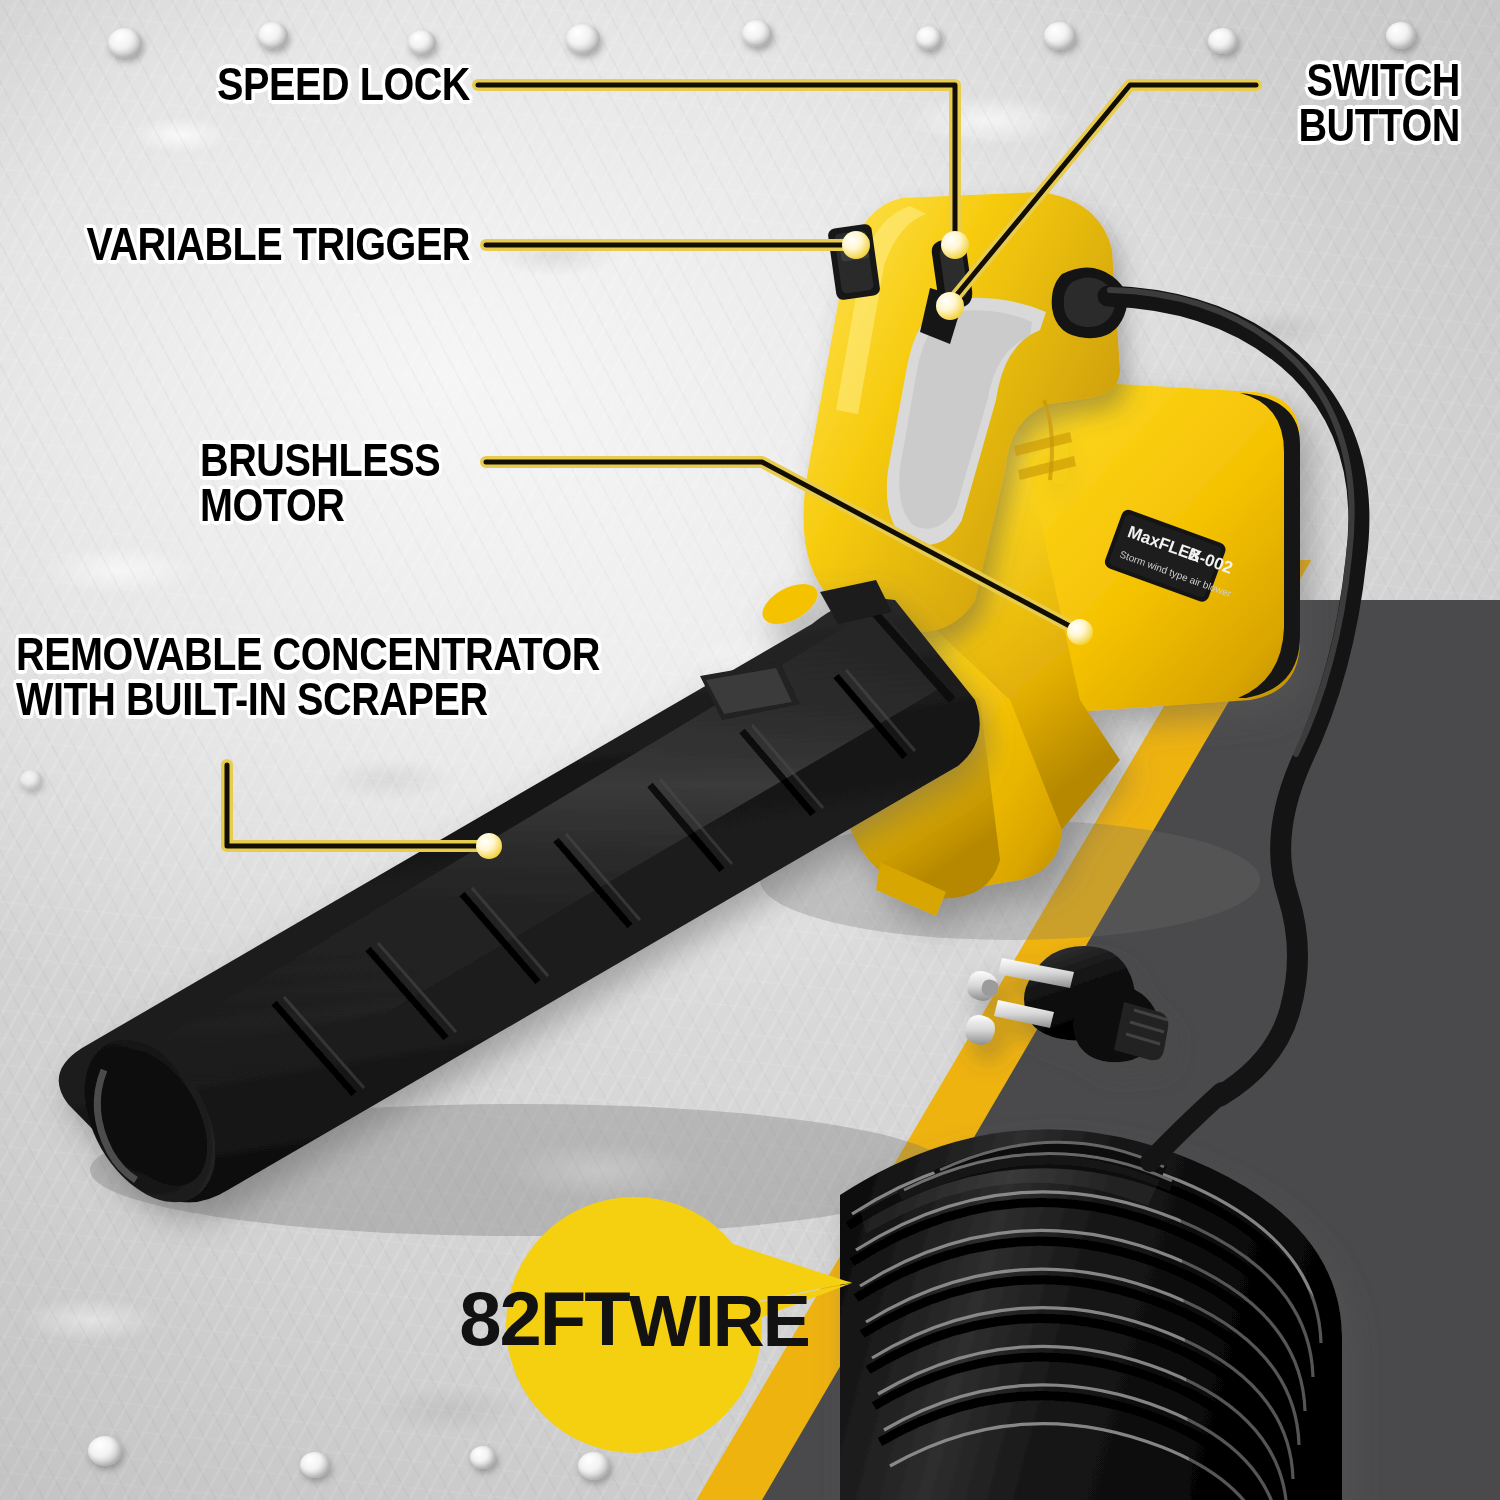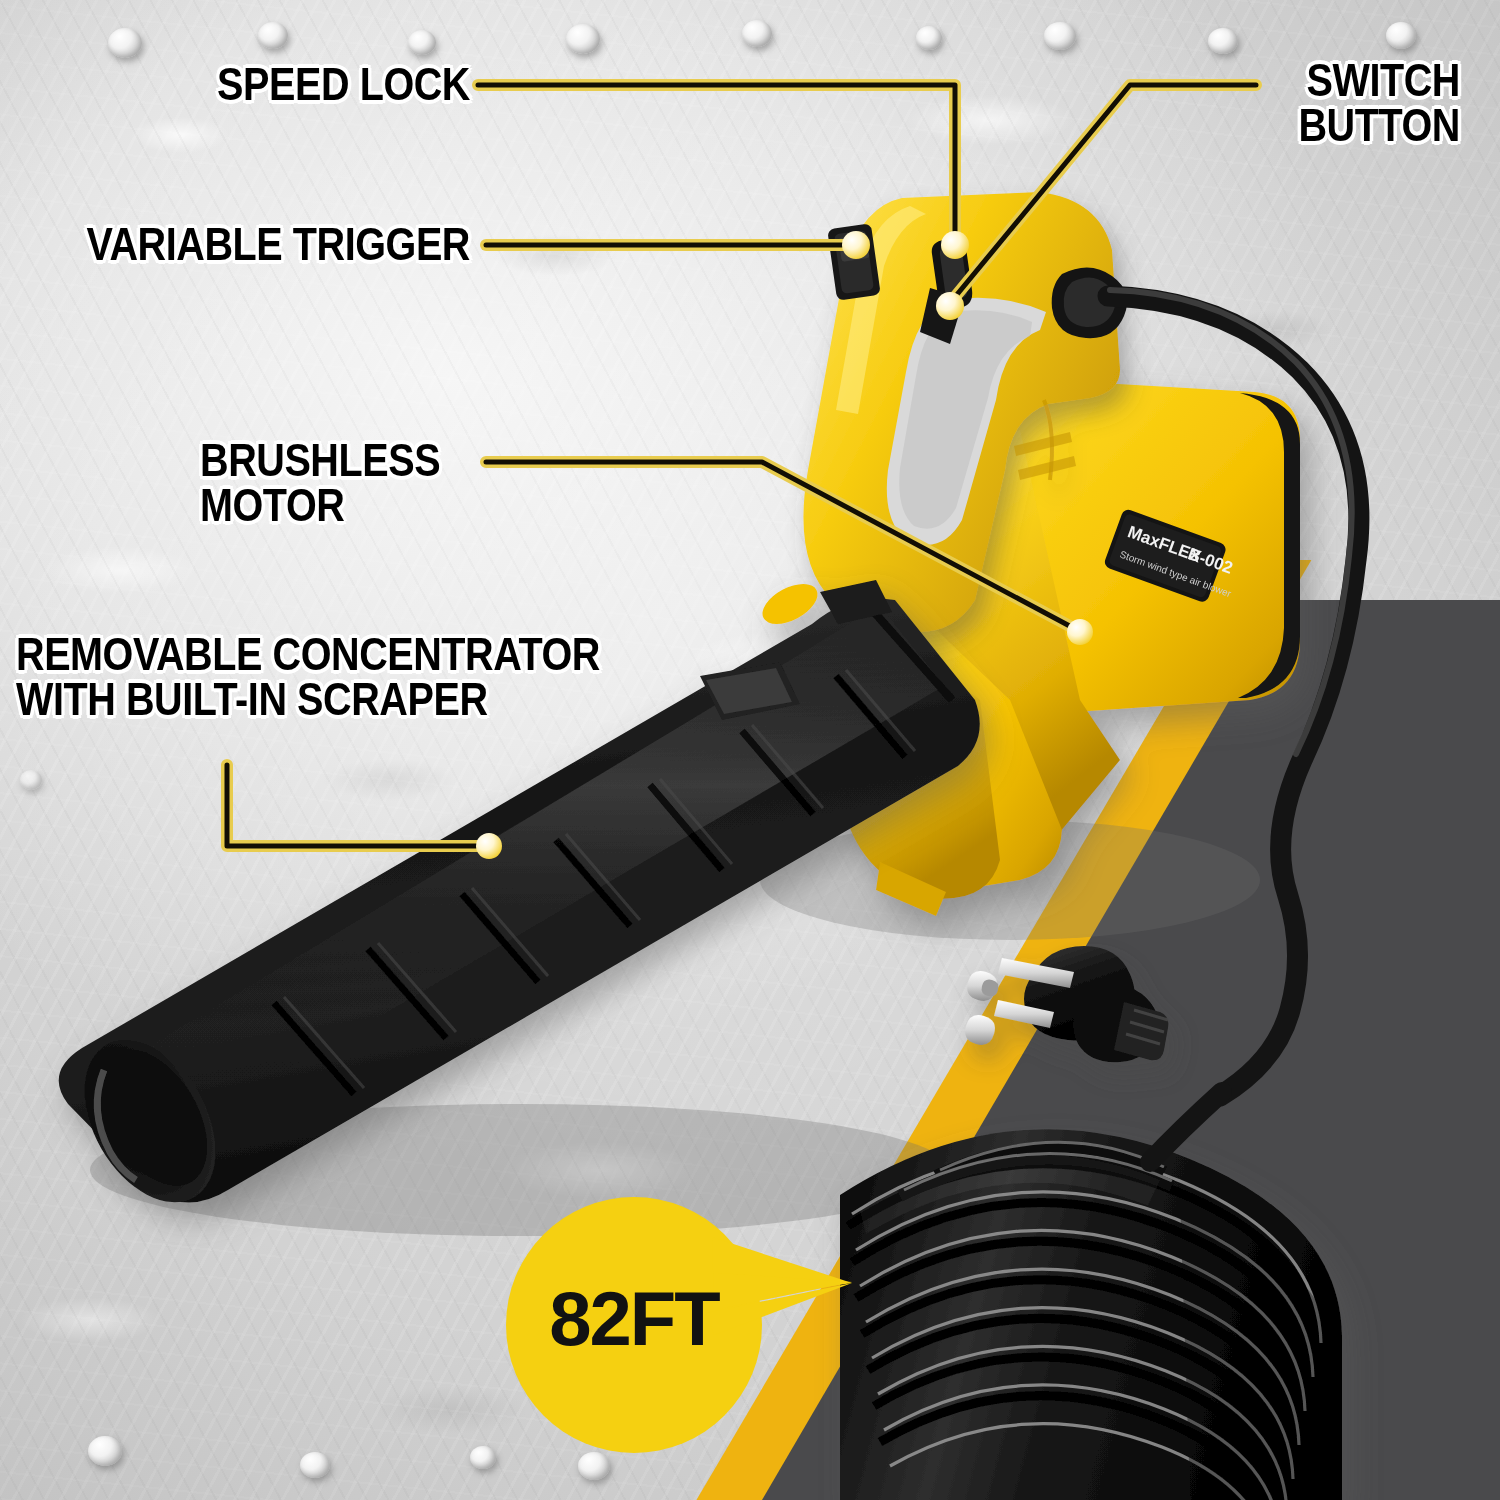--- a/index.html
+++ b/index.html
@@ -408,16 +408,17 @@
 
   <div class="badge-wrap">
     <svg viewBox="0 0 360 300" style="position:absolute;inset:0;width:360px;height:300px;">
       <path d="M134 12 A122 122 0 1 0 134 268 A122 122 0 1 0 134 12 Z" fill="#F5D011"></path>
       <path d="M212 52 L352 98 L214 118 Z" fill="#F5D011"></path>
       <path d="M206 128 L352 98 L214 150 Z" fill="#F5D011"></path>
       <path d="M218 88 L352 97 L218 124 Z" fill="#F5D011"></path>
     </svg>
     <div class="badge-text">
       <span class="b1">82FT</span>
+      <span class="b2">WIRE</span>
     </div>
   </div>
 
 </div>
 
 </body></html>

